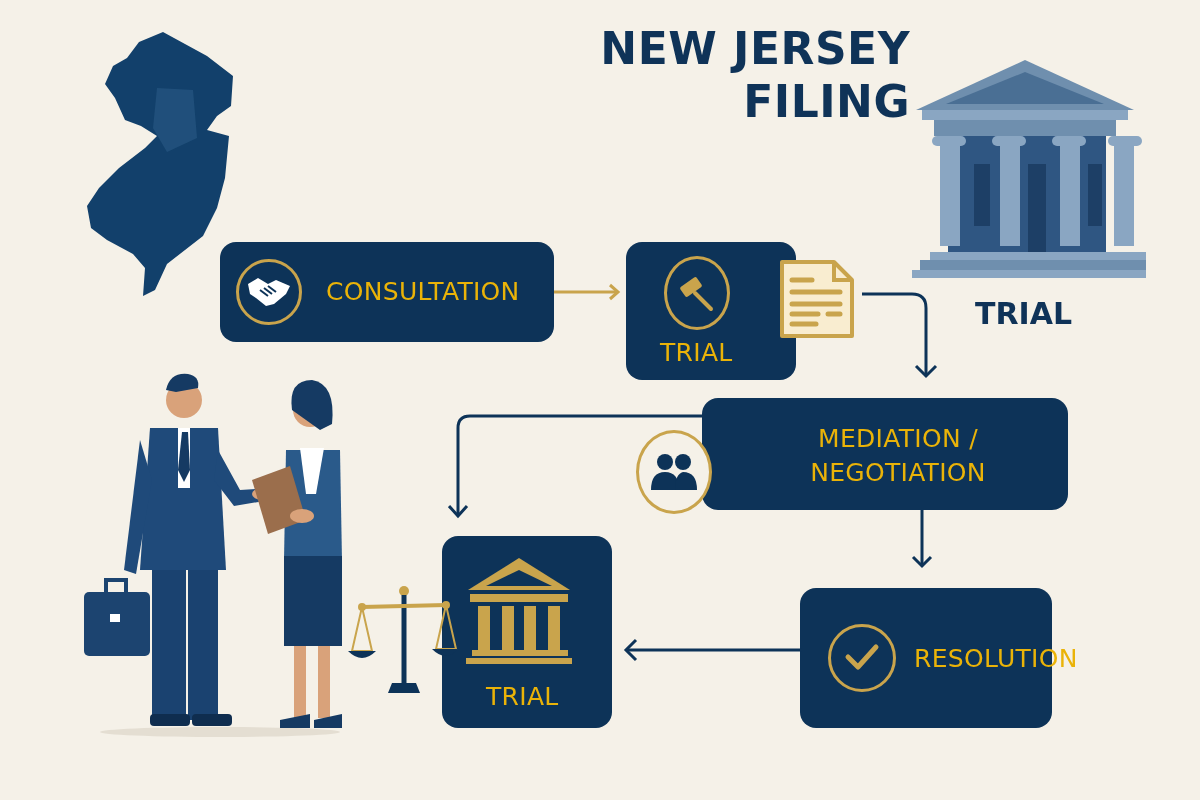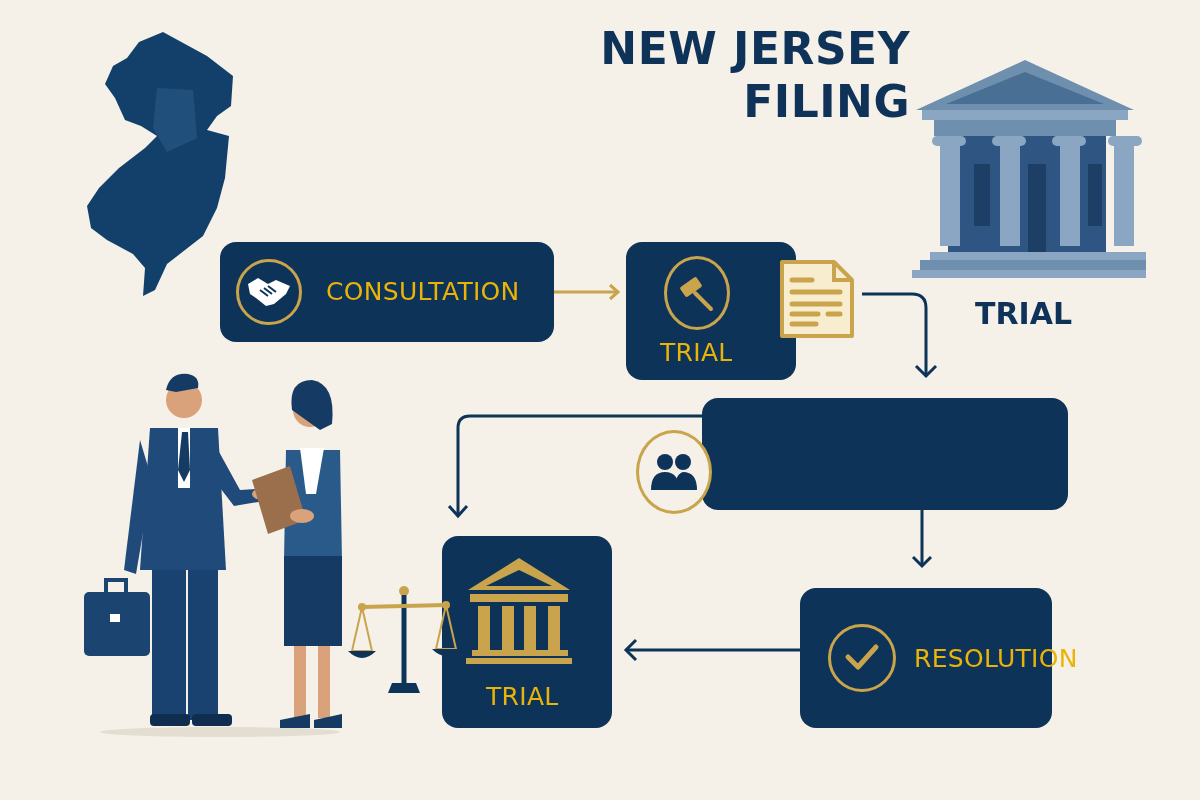--- a/index.html
+++ b/index.html
@@ -98,20 +98,22 @@
 
 <div class="abs" style="left:860px;top:288px;width:84px;height:94px;">
   <svg width="84" height="94">
       <path d="M2 6 L52 6 Q66 6 66 20 L66 88" fill="none" stroke="#0d3358" stroke-width="3"></path>
       <polyline points="56,78 66,88 76,78" fill="none" stroke="#0d3358" stroke-width="3"></polyline>
     </svg>
 </div>
 
 <div class="abs box" style="left:702px;top:398px;width:366px;height:112px;">
   <div class="abs box-label" style="left:96px;top:24px;text-align:center;width:200px;line-height:34px;">
+    <div>MEDIATION /</div>
+    <div>NEGOTIATION</div>
   </div>
 </div>
 <div class="abs gold-ring" style="left:636px;top:430px;width:76px;height:84px;background:#f5f1e8;">
   <svg width="50" height="40" viewBox="0 0 50 40">
     <circle cx="16" cy="10" r="8" fill="#0d3358"></circle>
       <circle cx="34" cy="10" r="8" fill="#0d3358"></circle>
     <path d="M2 38 Q2 20 16 20 Q30 20 30 38 Z" fill="#0d3358"></path>
     <path d="M26 38 Q26 22 34 20 Q48 20 48 38 Z" fill="#0d3358"></path>
   </svg>
 </div>

